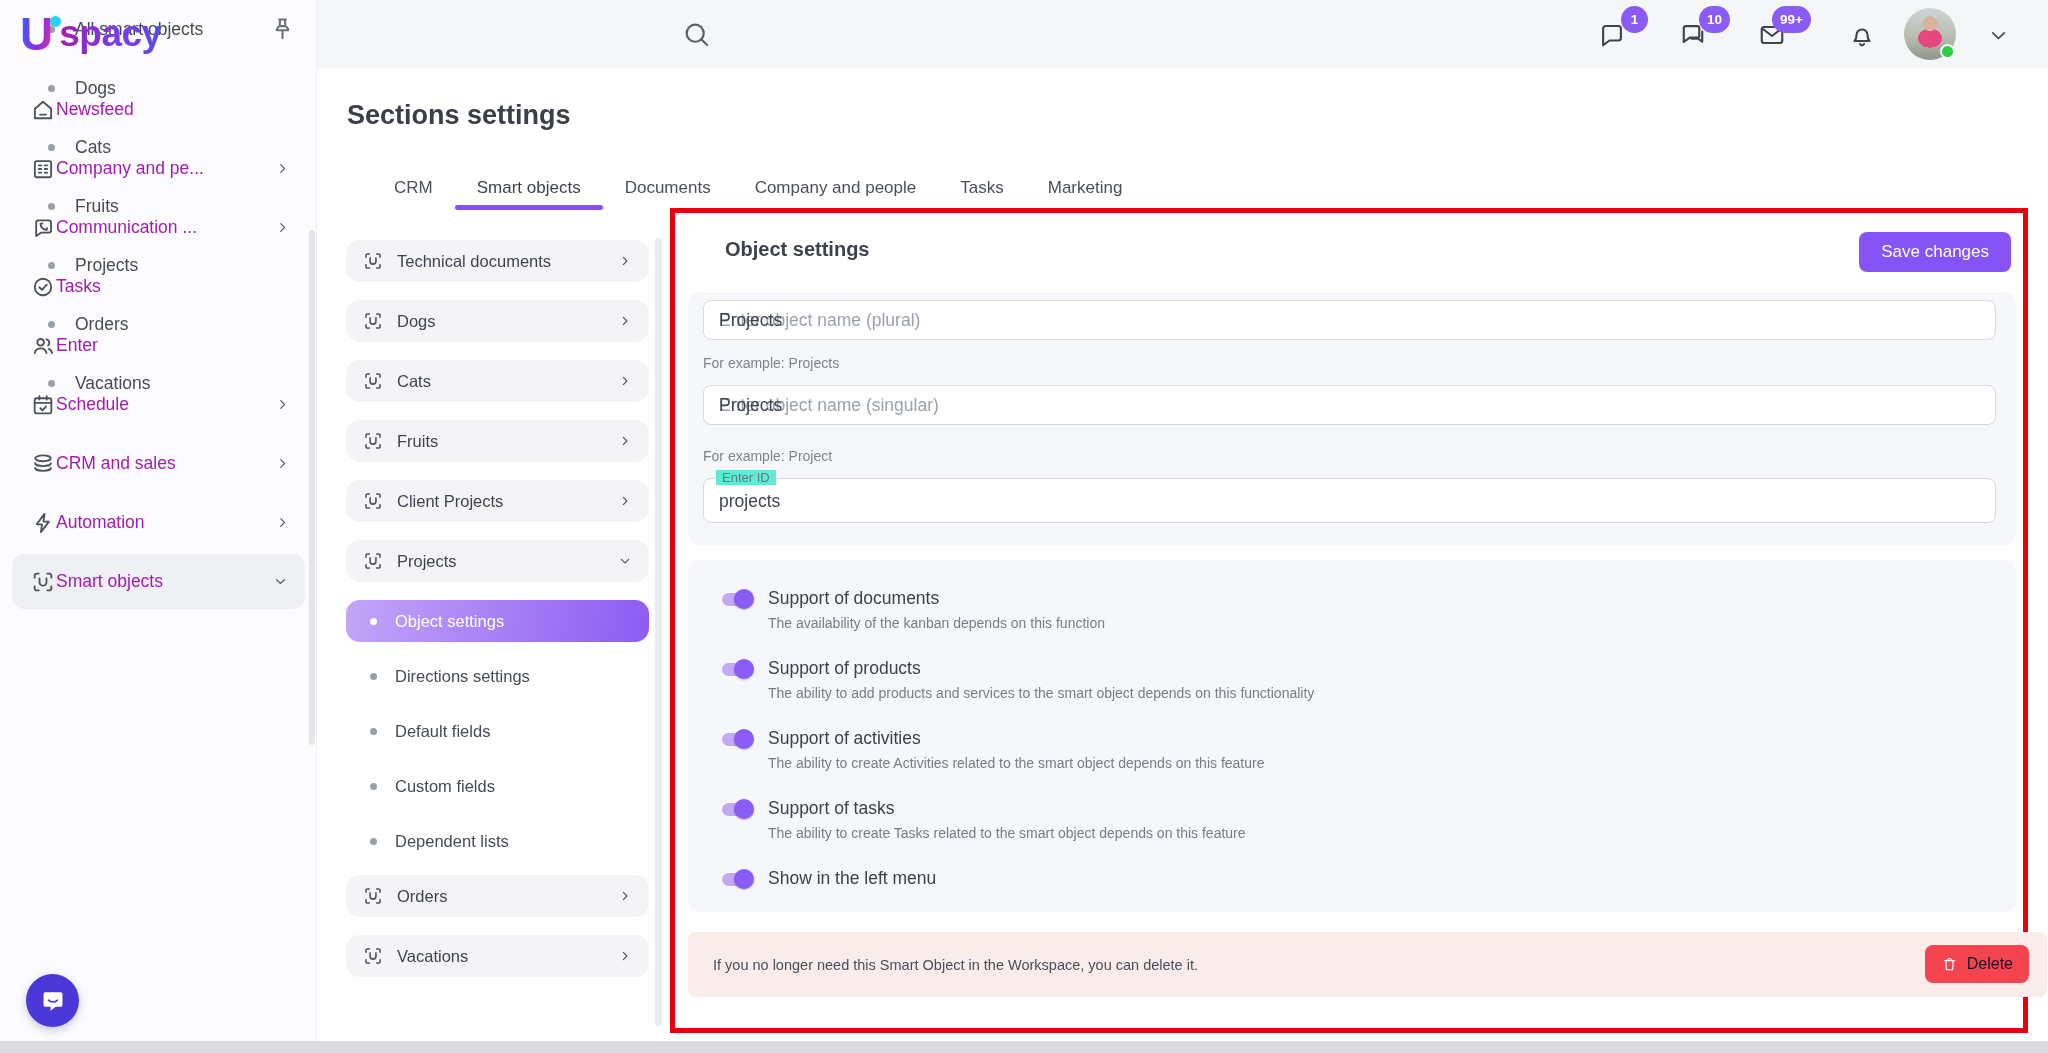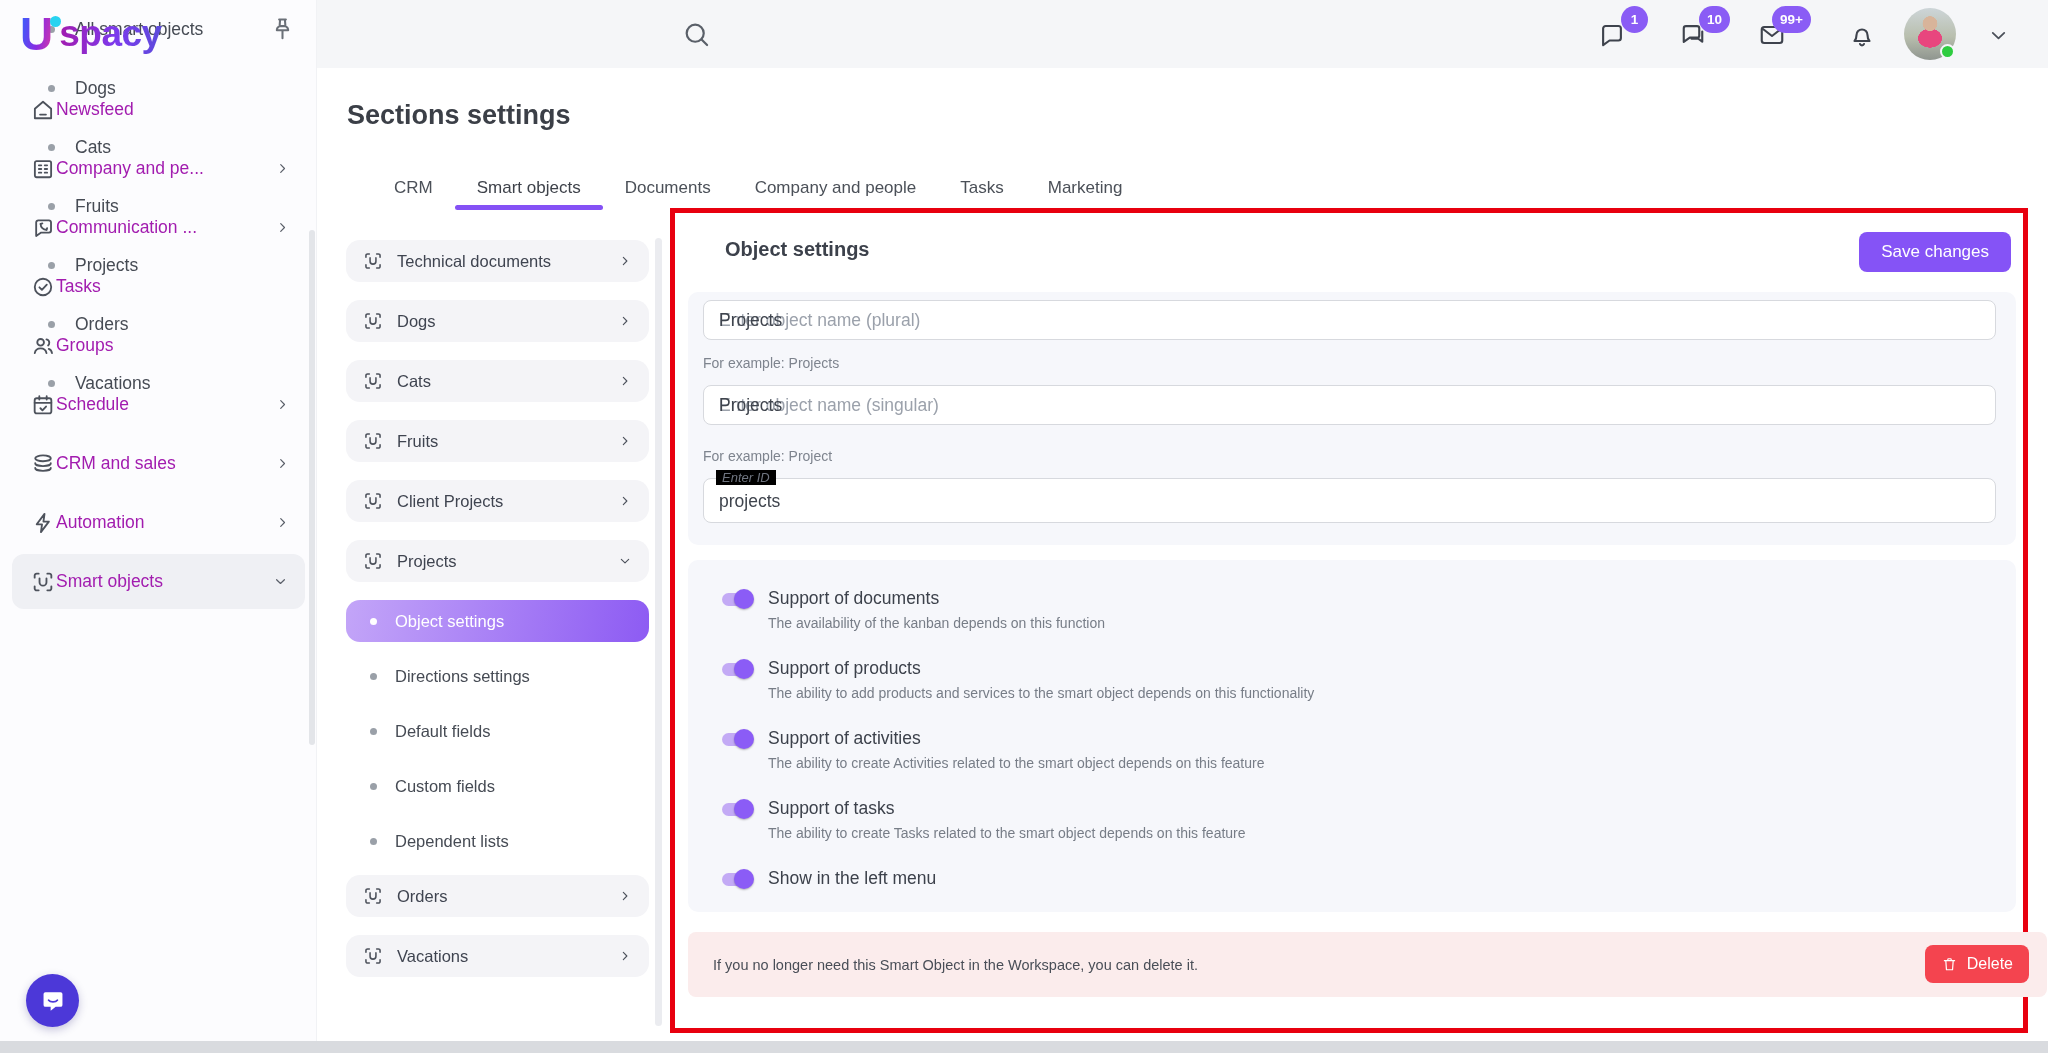--- a/index.html
+++ b/index.html
@@ -88,35 +88,35 @@
   .sec-toggles{top:347px;height:352px;box-sizing:border-box;padding:26px 0 0 32px;}
   .field-box{position:absolute;left:15px;width:1293px;height:40px;background:#fff;border:1.3px solid #d7d9de;
              border-radius:8px;box-sizing:border-box;cursor:text;}
   .fb-1{top:8px;} .fb-2{top:93px;} .fb-3{top:186px;height:45px;}
   .field-box .ph,.field-box .val{position:absolute;left:15px;top:50%;transform:translateY(-50%);
              font-size:17.5px;white-space:nowrap;}
   .field-box .ph{color:#9ba1ab;}
   .field-box .val{color:#3f444d;}
   .helper{position:absolute;left:15px;font-size:14px;color:#7e848e;}
   .hp-1{top:63px;} .hp-2{top:156px;}
-  .notch{position:absolute;top:-9px;left:12px;background:#000000;padding:0 6px;font-size:13px;color:#6f7580;font-style:italic;}
+  .notch{position:absolute;top:-9px;left:12px;background:#5eead4;padding:0 6px;font-size:13px;color:#6f7580;}
 
   .toggle-row{display:flex;gap:14px;margin-bottom:23px;align-items:flex-start;}
   .switch{position:relative;width:34px;height:20px;flex:none;margin-top:3px;cursor:pointer;}
   .switch .track{position:absolute;left:2px;top:4px;width:30px;height:13px;border-radius:7px;background:#c3aaf5;}
   .switch .thumb{position:absolute;right:0;top:0;width:20px;height:20px;border-radius:50%;background:#8b5cf6;
                  box-shadow:0 1px 2px rgba(0,0,0,.28);}
   .ttext{display:flex;flex-direction:column;}
   .tlabel{font-size:17.5px;line-height:25px;color:#3c414b;}
   .tdesc{font-size:14px;line-height:20px;color:#777d87;margin-top:2px;}
 
   .delete-banner{position:absolute;left:13px;top:719px;width:1328px;height:65px;background:#fbecec;border-radius:8px;padding-left:31px;}
   .del-text{position:absolute;left:25px;top:50%;transform:translateY(-50%);font-size:14.5px;color:#494e57;}
   .del-btn{position:absolute;right:18px;top:13px;height:38px;padding:0 16px;border:none;border-radius:8px;
-           background:#f4444f;color:#ffffff;font-size:16px;font-family:inherit;cursor:pointer;
+           background:#f4444f;color:#0f172a;font-size:16px;font-family:inherit;cursor:pointer;
            display:flex;align-items:center;gap:9px;}
   .del-btn .icon{width:17px;height:17px;color:#fff;}
 
   .bottom-strip{position:absolute;left:0;top:1041px;width:2048px;height:12px;background:#d9dbdf;}
 </style>
 </head>
 <body>
 
 <div class="topbar">
   <span class="search-ic">
@@ -231,21 +231,21 @@
 
       <div class="nav-item">
         <span class="icon">
           <svg viewBox="0 0 24 24" fill="none" stroke="currentColor" stroke-width="1.7" stroke-linecap="round" stroke-linejoin="round">
             <circle cx="9.8" cy="8.6" r="3.1"></circle>
             <path d="M4.4 18.6c.5-2.9 2.6-4.4 5.4-4.4 2.8 0 4.9 1.5 5.4 4.4"></path>
             <path d="M15.2 5.9c1.5.3 2.6 1.5 2.6 3.1 0 1-.4 1.9-1.1 2.5"></path>
             <path d="M17.3 14.7c1.6.6 2.7 1.9 3 3.9"></path>
           </svg>
         </span>
-        <span class="lbl">Groups</span>
+        <span class="lbl">Enter</span>
 
       </div>
 
       <div class="nav-item">
         <span class="icon">
           <svg viewBox="0 0 24 24" fill="none" stroke="currentColor" stroke-width="1.7" stroke-linecap="round" stroke-linejoin="round">
             <rect x="4.3" y="5.8" width="15.4" height="14" rx="2"></rect>
             <path d="M4.3 10h15.4M8.6 3.9v3M15.4 3.9v3"></path>
             <path d="M9.6 15l1.9 1.9 3.3-3.5"></path>
           </svg>

